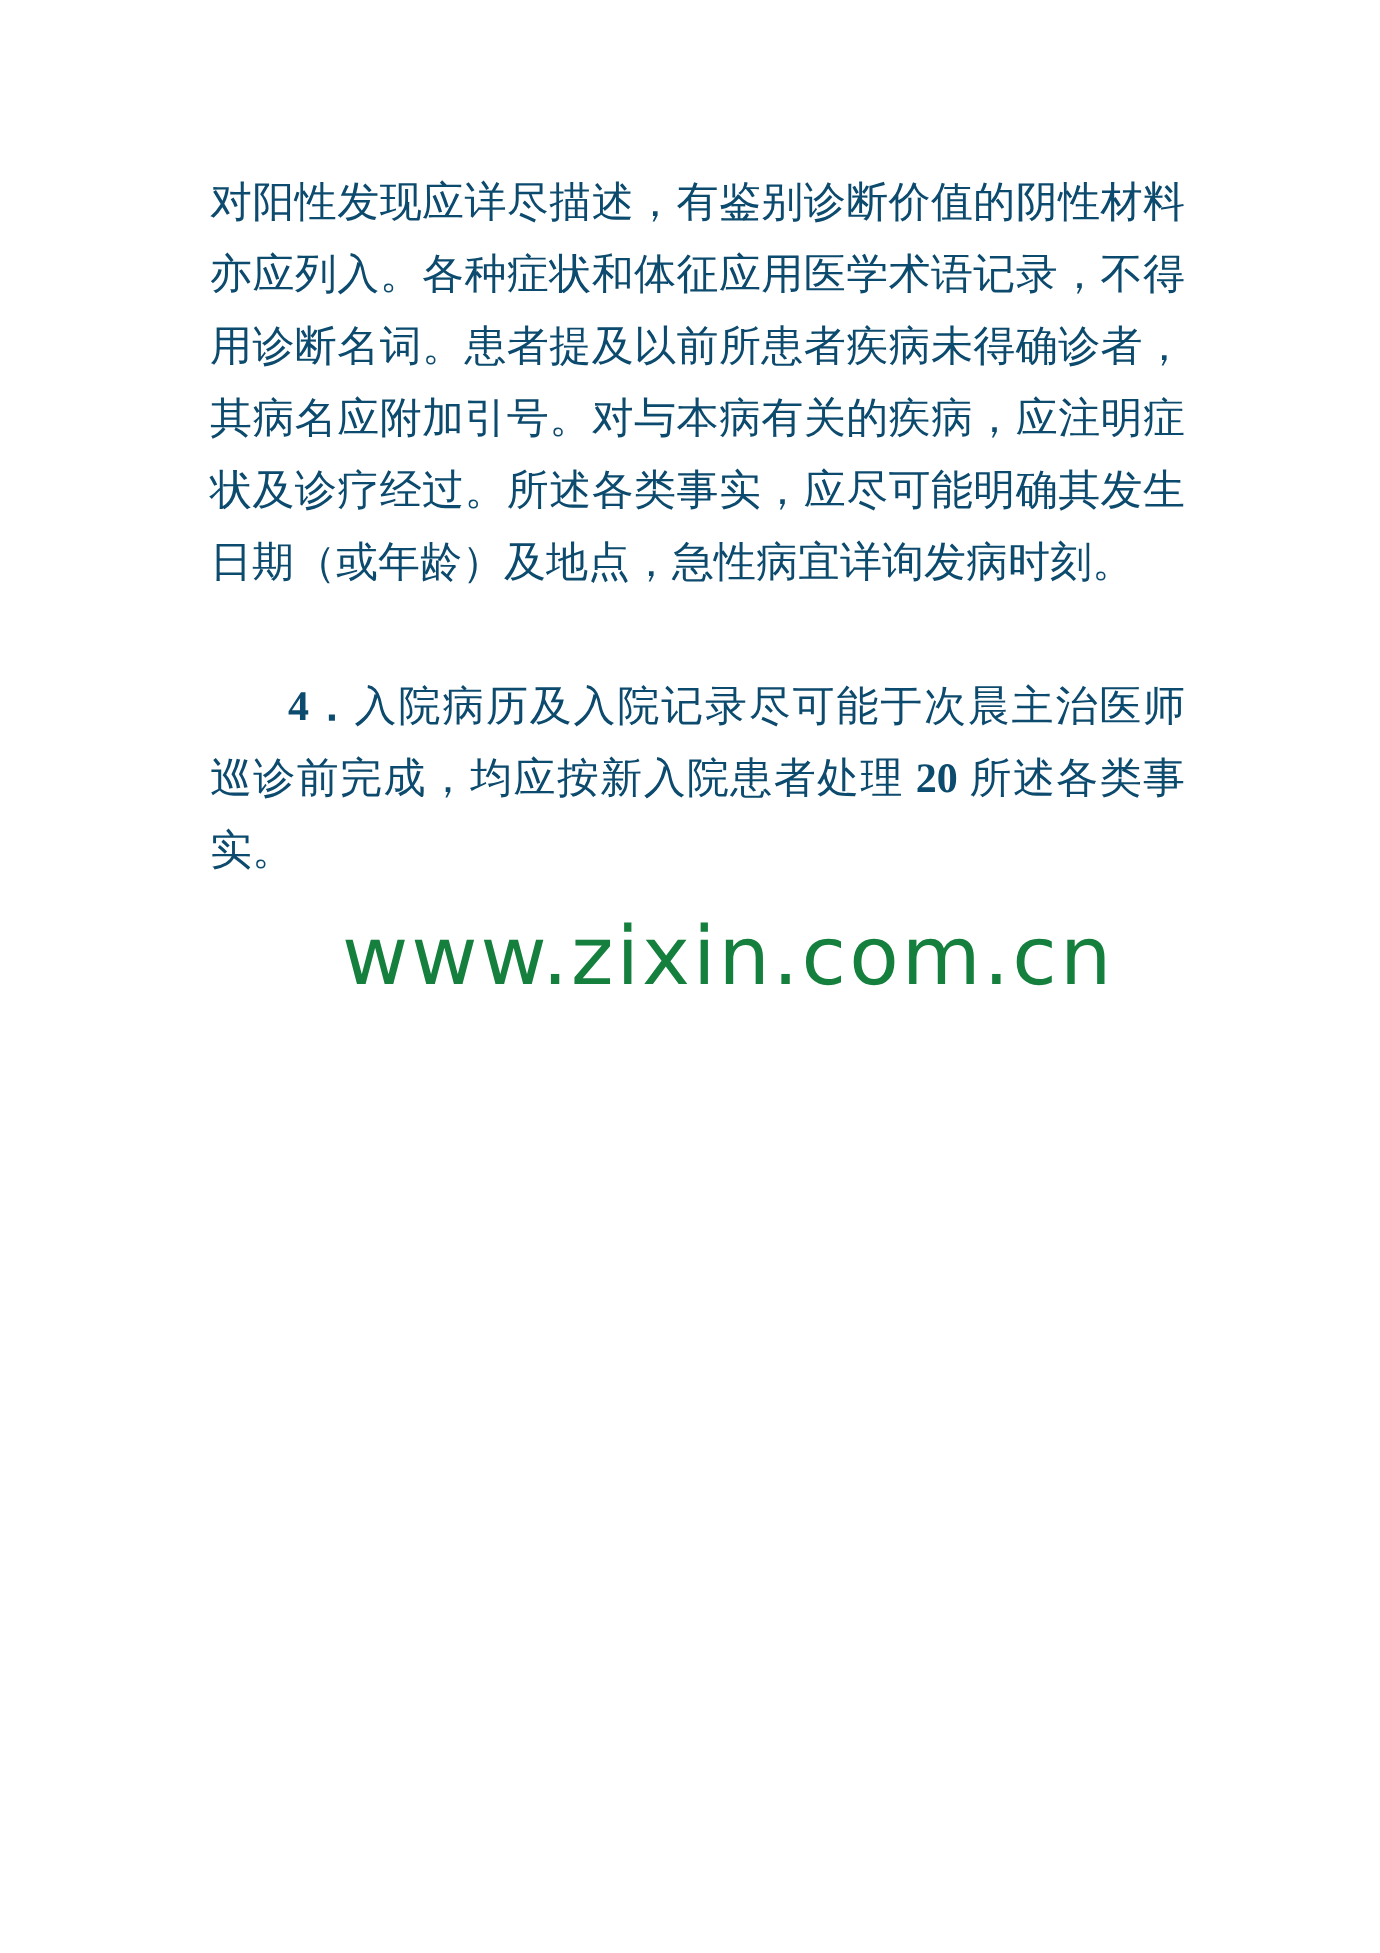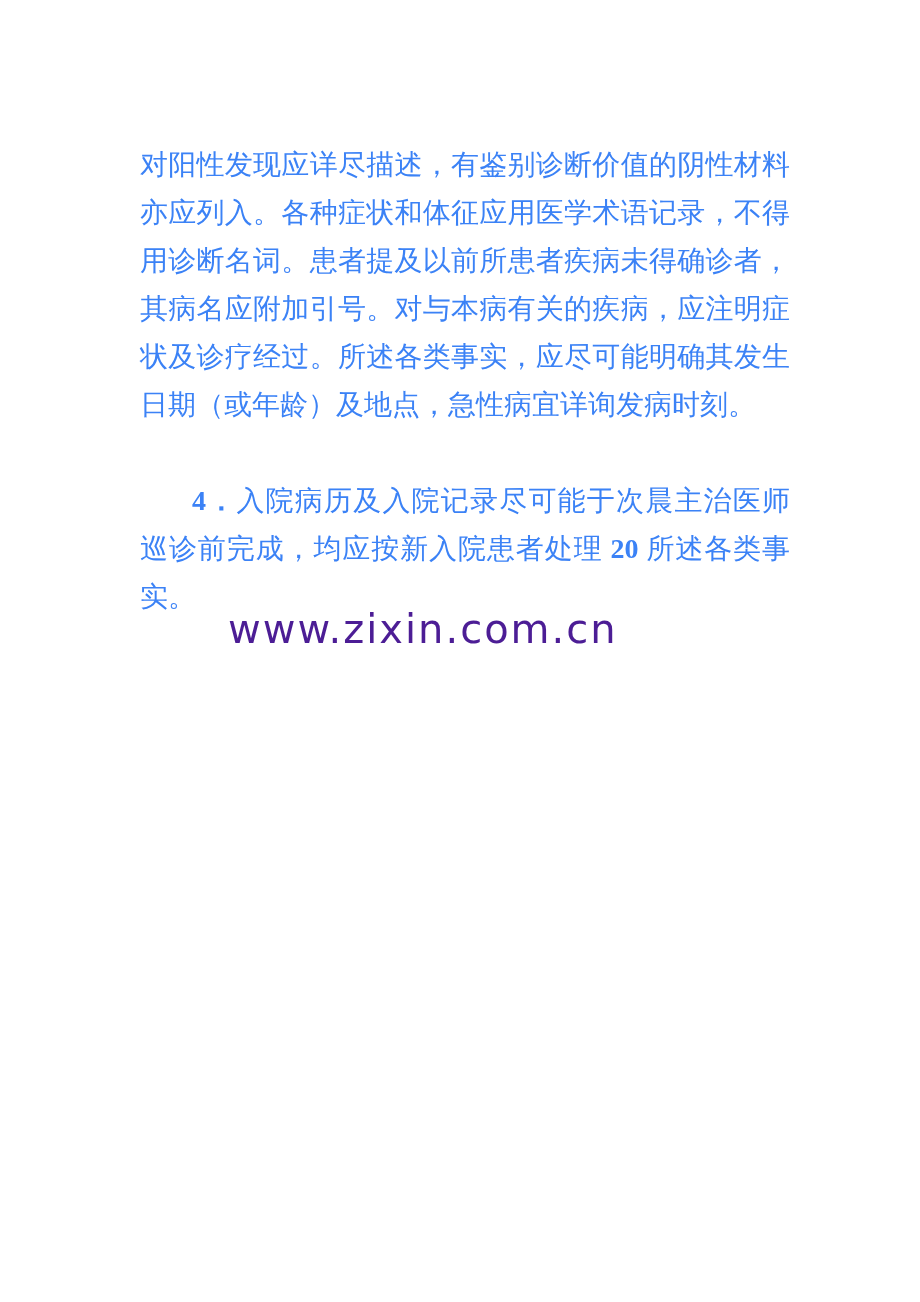--- a/index.html
+++ b/index.html
@@ -13,41 +13,40 @@
     height: 1302px;
     background: #ffffff;
     overflow: hidden;
   }
   .watermark {
     position: absolute;
     left: 228px;
     top: 606px;
     z-index: 0;
     font-family: "DejaVu Sans", sans-serif;
-    font-size: 40px;
+    font-size: 54px;
     font-weight: 400;
-    color: #4c1d95;
+    color: #15803d;
     letter-spacing: 2px;
     white-space: nowrap;
     user-select: none;
   }
   .content {
     position: absolute;
     left: 140px;
     top: 112px;
     width: 650px;
     z-index: 1;
     font-family: "Liberation Serif", "DejaVu Serif", serif;
     font-size: 28px;
     line-height: 48px;
-    color: #3b82f6;
+    color: #0c4a6e;
     text-align: justify;
     text-align-last: left;
     line-break: strict;
-    margin-top: 29px;
   }
   .content p {
     margin: 0 0 48px 0;
     padding: 0;
   }
   .content p.indent {
     text-indent: 52px;
   }
   .content b {
     font-weight: bold;

